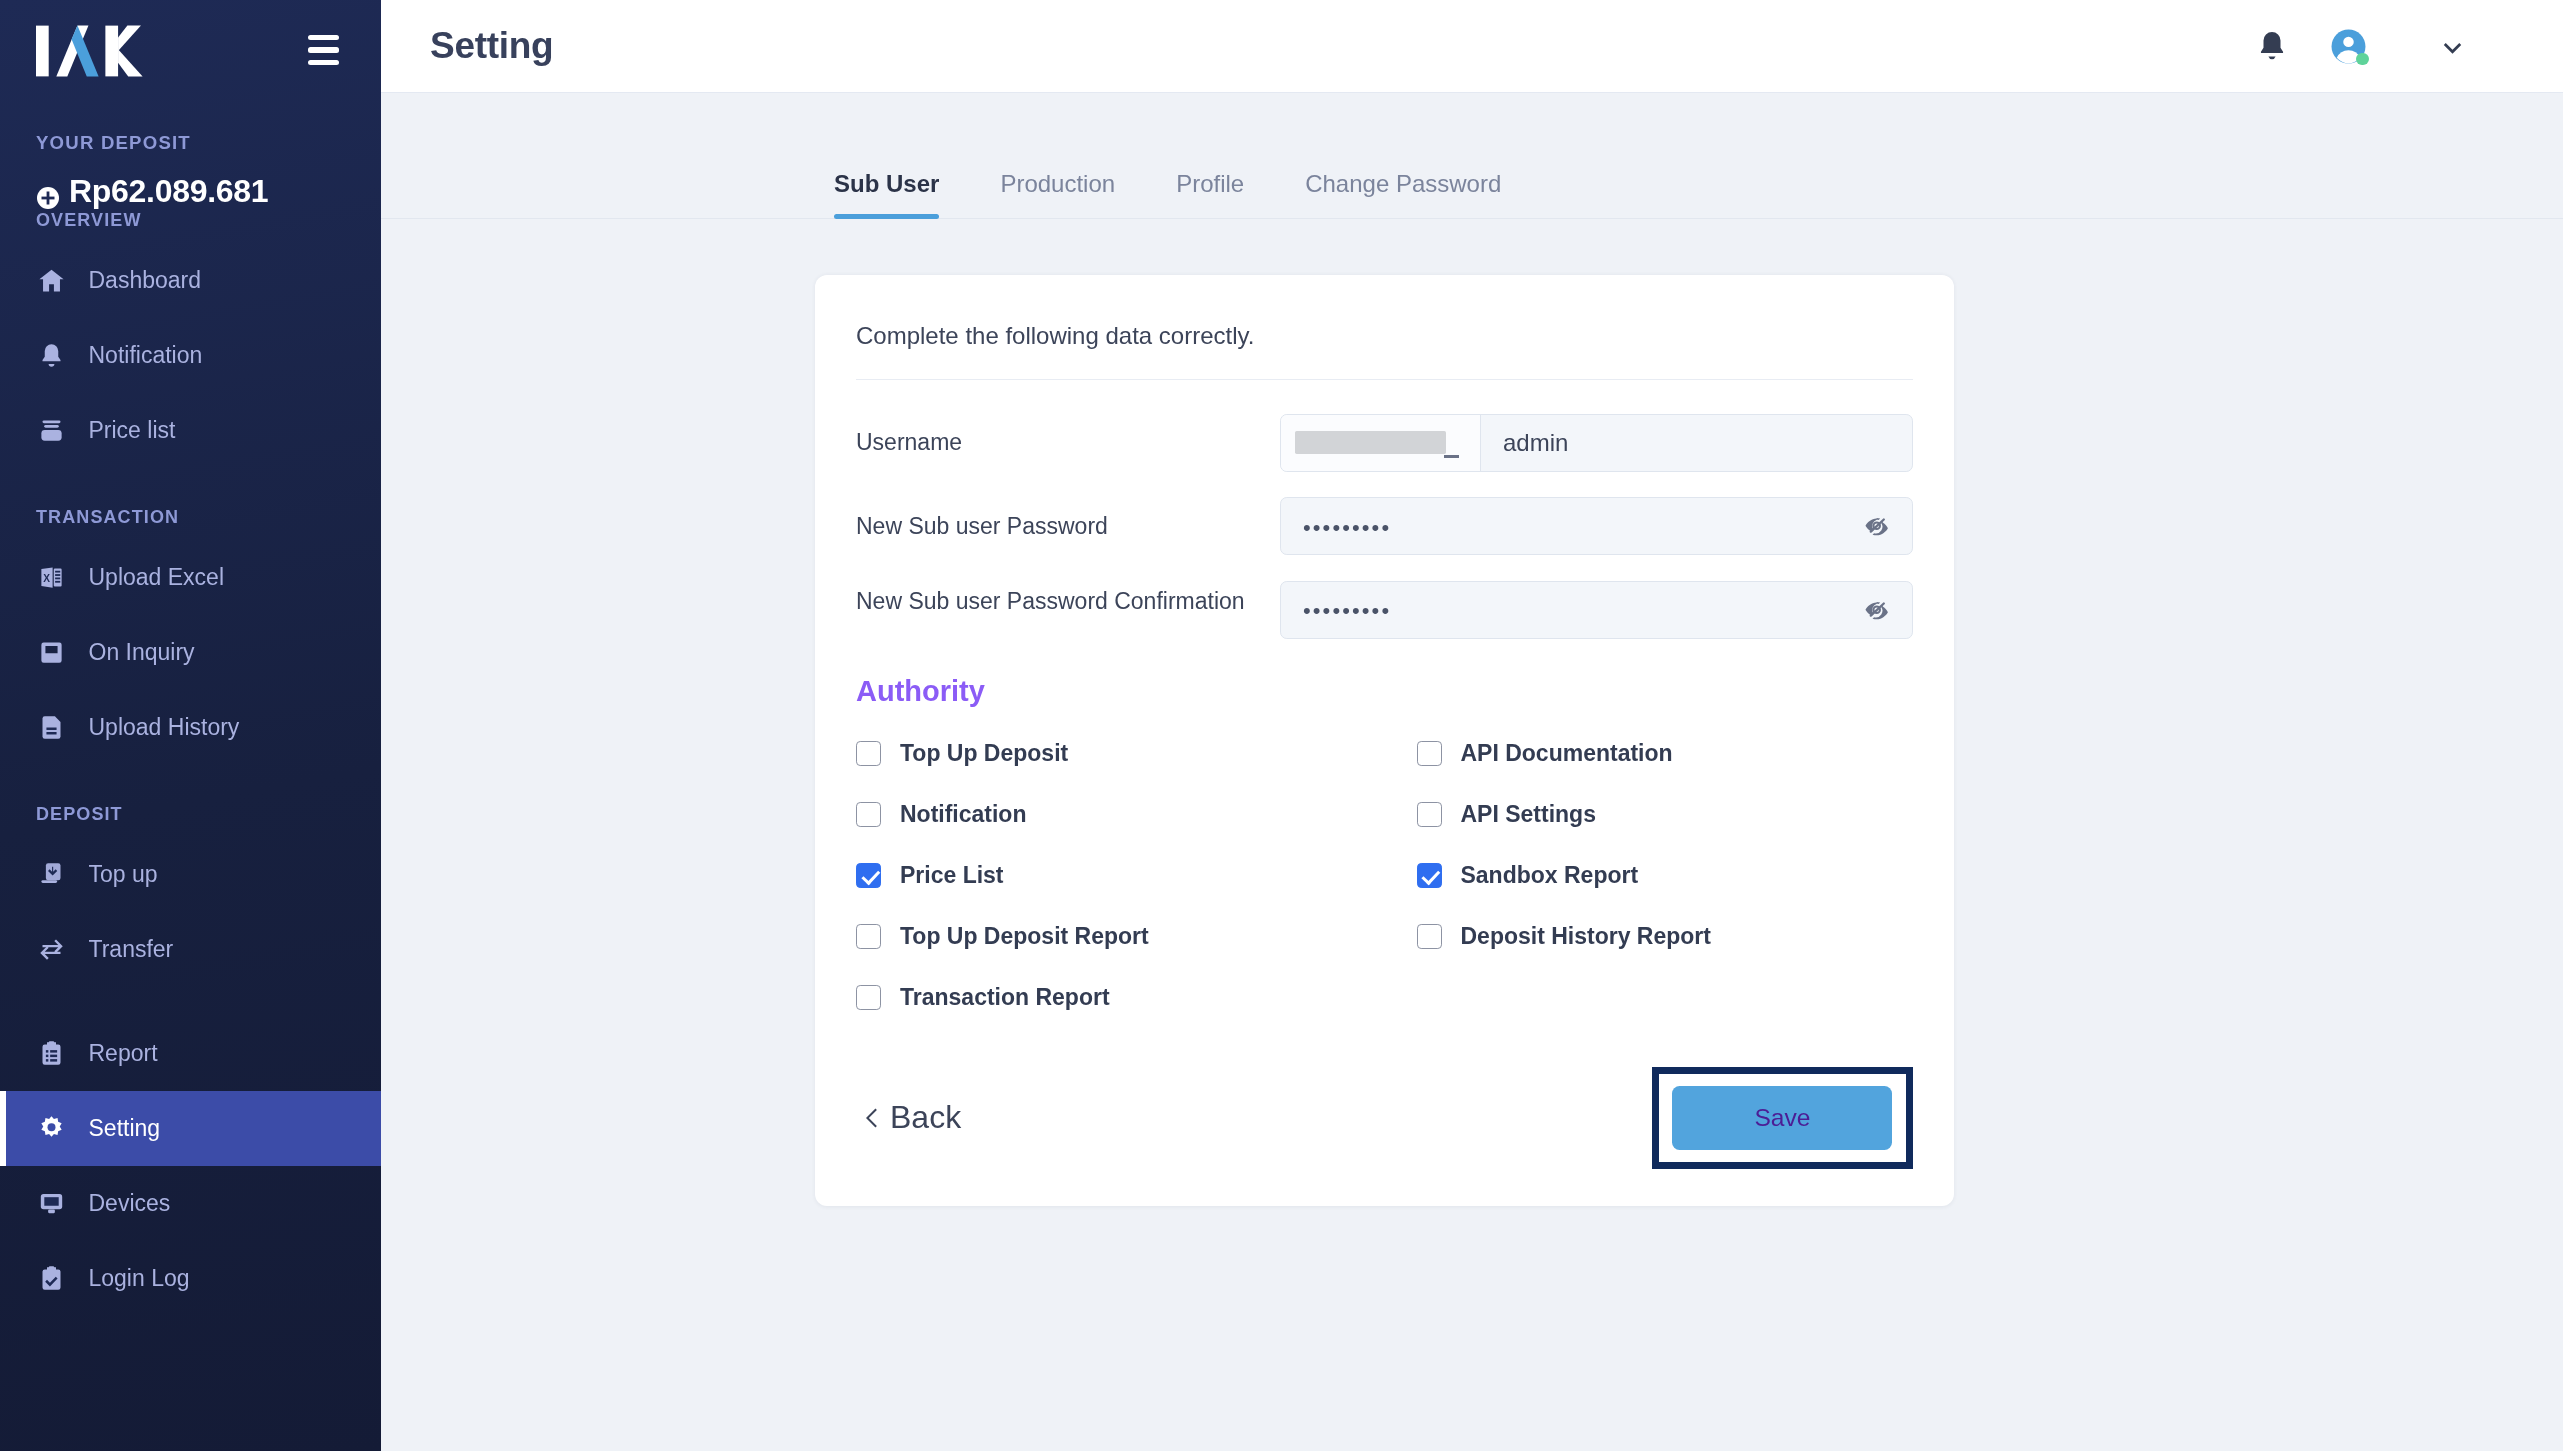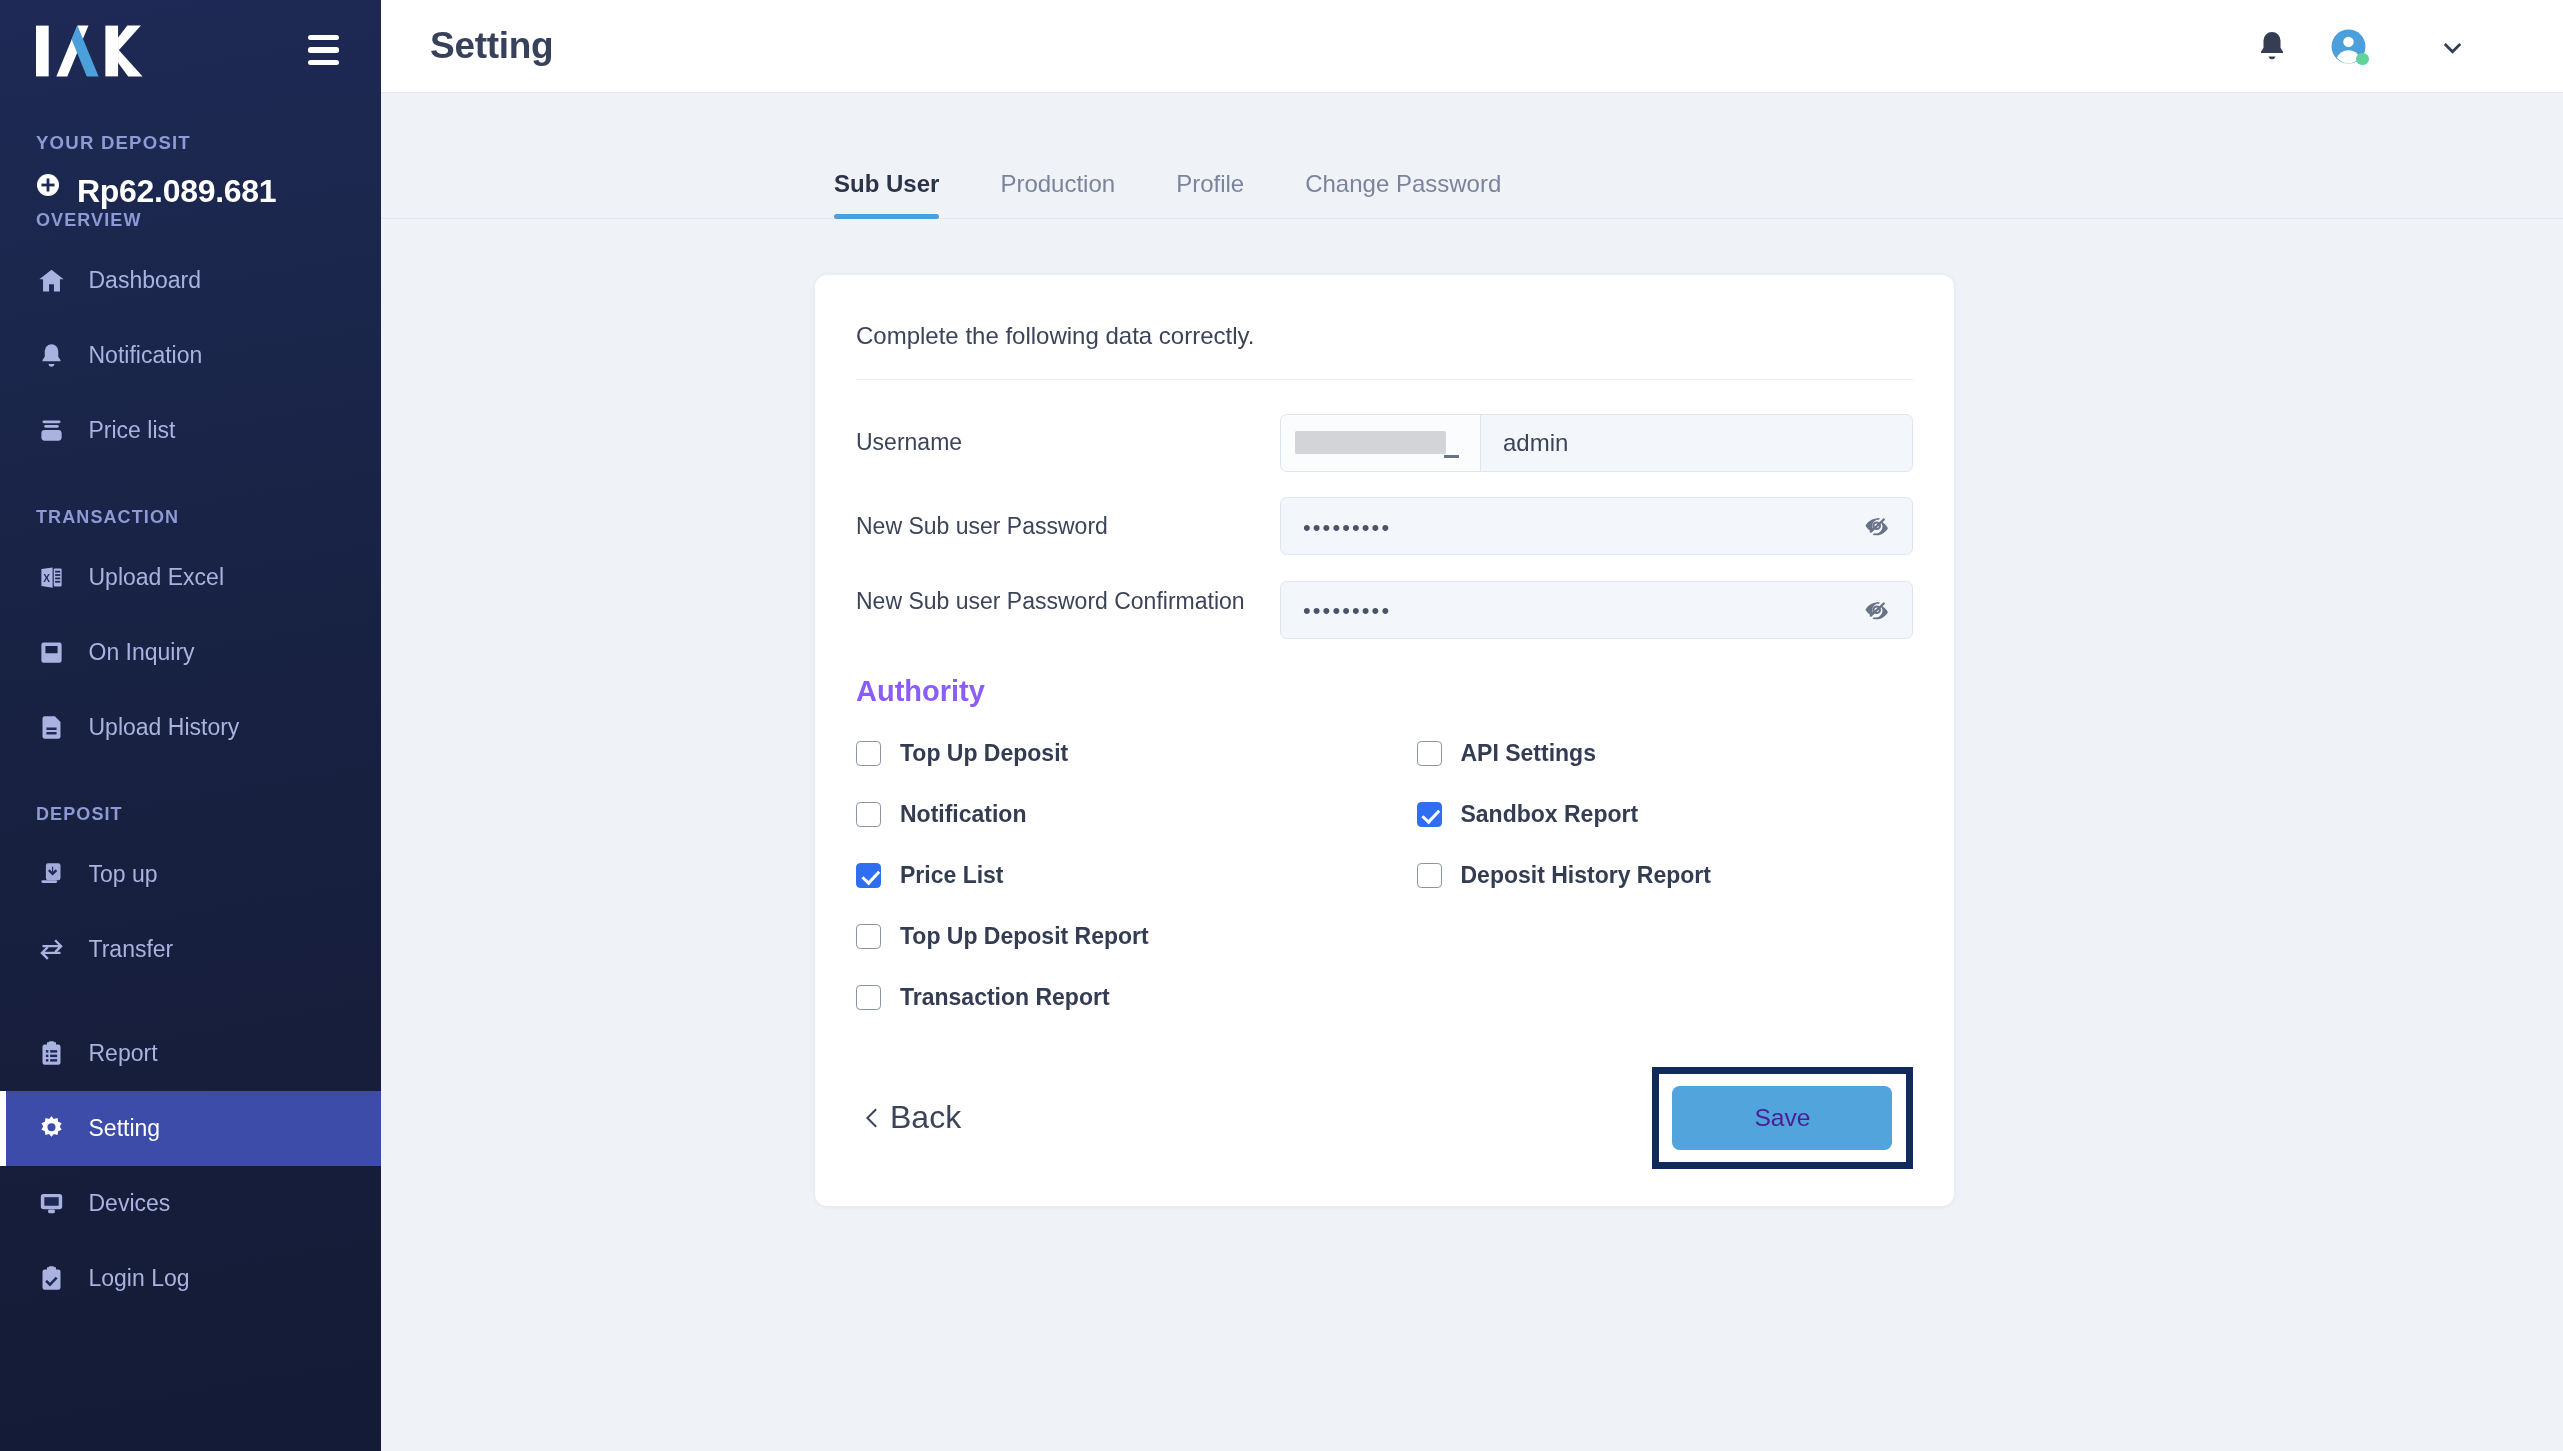--- a/index.html
+++ b/index.html
@@ -28,21 +28,21 @@
   .logo svg { display: block; }
   .burger { display: flex; flex-direction: column; gap: 7.6px; cursor: pointer; padding: 5.1px; }
   .burger span { display: block; width: 30.5px; height: 5.1px; background: #fff; border-radius: 2.5px; }
 
   .sb-deposit { padding: 32px 0 0 36px; }
   .sb-dep-label {
     font-size: 18.6px; font-weight: 700; letter-spacing: 1.2px;
     color: #8e99d6; text-transform: uppercase;
   }
   .sb-dep-value {
-    display: flex; align-items: flex-start; gap: 17px;
+    display: flex; align-items: flex-end; gap: 9px;
     margin-top: 18.6px;
   }
   .sb-dep-amount { font-size: 32px; font-weight: 700; color: #ffffff; letter-spacing: -0.3px; }
   .plus-circle { width: 24px; height: 24px; flex: 0 0 24px; }
 
   .sb-section {
     font-size: 18px; font-weight: 700; letter-spacing: 1.1px;
     color: #8e99d6; text-transform: uppercase;
     padding: 0 0 0 36px;
   }
@@ -492,20 +492,24 @@
               <span class="auth-label">Top Up Deposit Report</span>
             </label>
             <label class="auth-item">
               <span class="cb"></span>
               <span class="auth-label">Transaction Report</span>
             </label>
           </div>
           <div class="auth-col right">
             <label class="auth-item">
               <span class="cb"></span>
+              <span class="auth-label">API Documentation</span>
+            </label>
+            <label class="auth-item">
+              <span class="cb"></span>
               <span class="auth-label">API Settings</span>
             </label>
             <label class="auth-item">
               <span class="cb checked"></span>
               <span class="auth-label">Sandbox Report</span>
             </label>
             <label class="auth-item">
               <span class="cb"></span>
               <span class="auth-label">Deposit History Report</span>
             </label>

